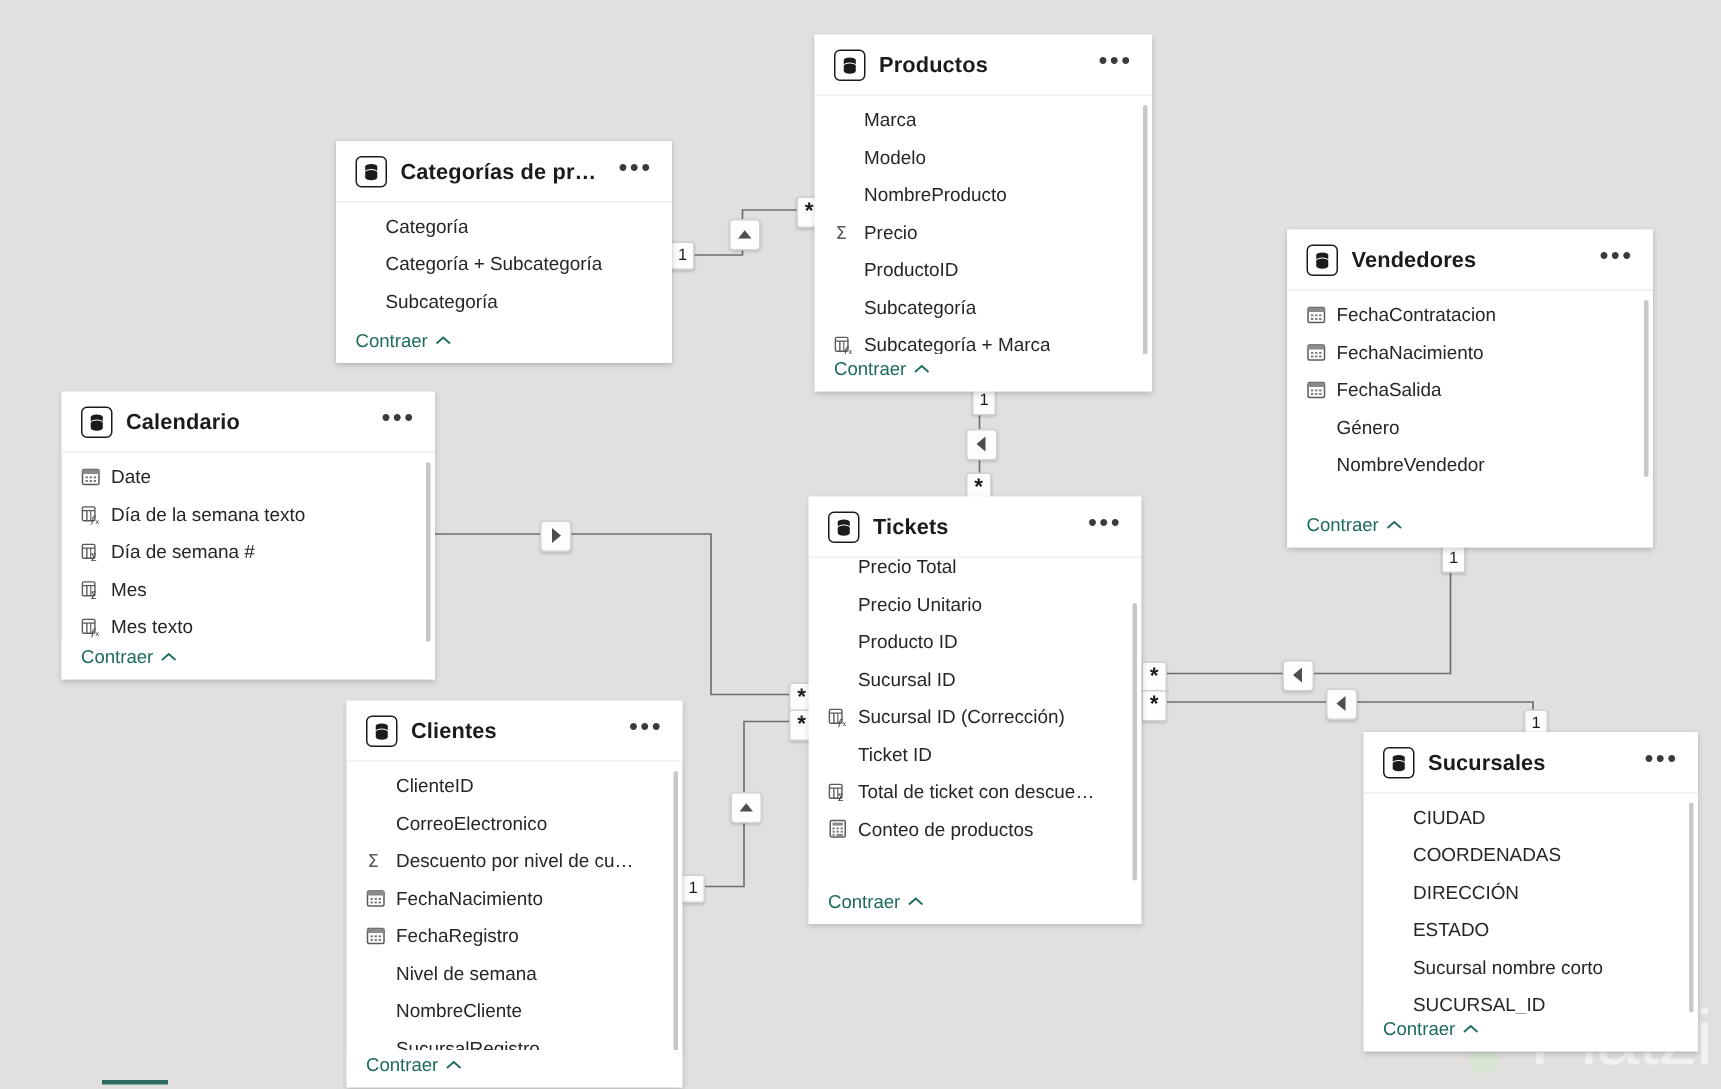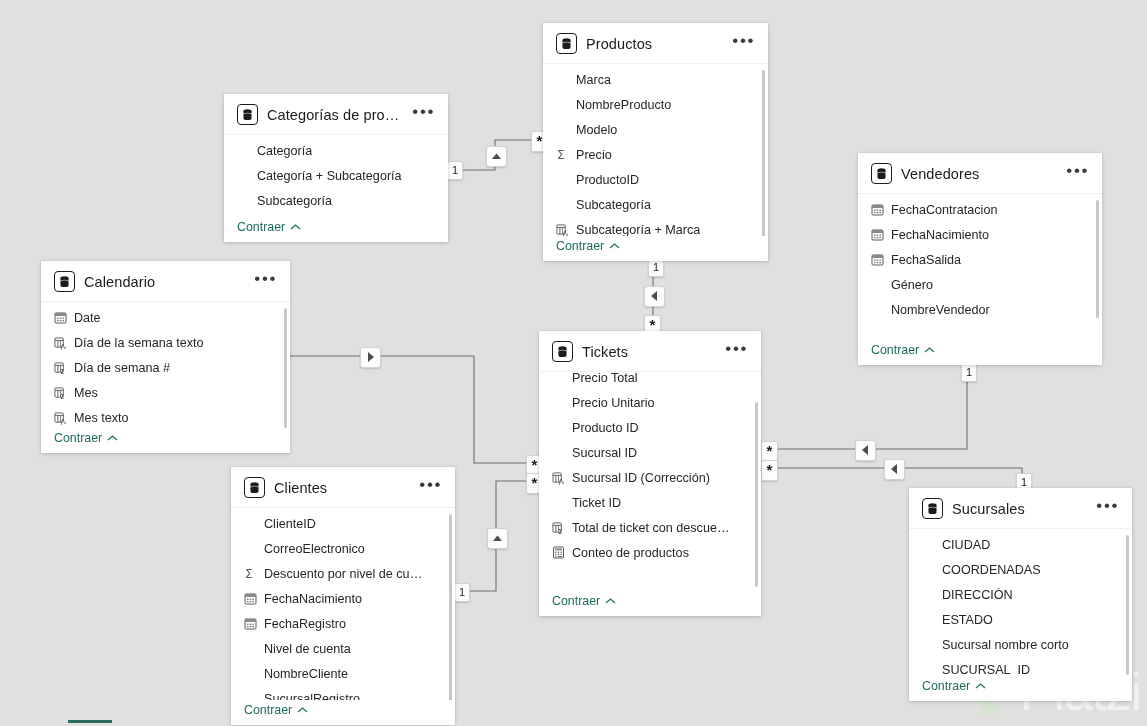--- a/index.html
+++ b/index.html
@@ -49,21 +49,21 @@
   .tbl-head{
     display:flex;align-items:center;gap:9px;
     padding:10px 11px 9px 13px;background:#fff;flex:0 0 auto;
   }
   .tbl-ico{
     width:19px;height:19px;border:1.6px solid #1b1b1b;border-radius:4px;
     display:flex;align-items:center;justify-content:center;flex:0 0 auto;
   }
   .tbl-ico svg{display:block;}
   .tbl-title{
-    font-size:14.5px;font-weight:400;color:#1b1b1b;flex:1 1 auto;
+    font-size:14.5px;font-weight:700;color:#1b1b1b;flex:1 1 auto;
     white-space:nowrap;overflow:hidden;text-overflow:ellipsis;letter-spacing:.1px;
   }
   .ellip{
     color:#3b3b3b;font-size:17px;letter-spacing:1.6px;line-height:8px;
     flex:0 0 auto;padding:0 2px 5px 0;cursor:pointer;user-select:none;
   }
   .tbl-body{
     position:relative;flex:1 1 auto;overflow:hidden;
     border-top:1px solid #f0f0f0;
   }
@@ -208,25 +208,25 @@
           <span class="ellip">•••</span>
         </div>
         <div class="tbl-body">
           <div class="fields">
             <div class="fld">
               <span class="fspace"></span>
               <span class="flbl">Marca</span>
             </div>
             <div class="fld">
               <span class="fspace"></span>
+              <span class="flbl">Modelo</span>
+            </div>
+            <div class="fld">
+              <span class="fspace"></span>
               <span class="flbl">NombreProducto</span>
-            </div>
-            <div class="fld">
-              <span class="fspace"></span>
-              <span class="flbl">Modelo</span>
             </div>
             <div class="fld">
               <span class="fico">
                 <svg width="13" height="13" viewBox="0 0 13 13">
                   <text x="1" y="11" font-family="DejaVu Sans, sans-serif" font-size="12" fill="#5a5a5a">Σ</text>
                 </svg>
               </span>
               <span class="flbl">Precio</span>
             </div>
             <div class="fld">
@@ -601,21 +601,21 @@
                     <rect x="3" y="9" width="1.6" height="1.3"></rect>
                     <rect x="5.7" y="9" width="1.6" height="1.3"></rect>
                     <rect x="8.4" y="9" width="1.6" height="1.3"></rect>
                   </g>
                 </svg>
               </span>
               <span class="flbl">FechaRegistro</span>
             </div>
             <div class="fld">
               <span class="fspace"></span>
-              <span class="flbl">Nivel de cuenta</span>
+              <span class="flbl">Nivel de semana</span>
             </div>
             <div class="fld">
               <span class="fspace"></span>
               <span class="flbl">NombreCliente</span>
             </div>
             <div class="fld">
               <span class="fspace"></span>
               <span class="flbl">SucursalRegistro</span>
             </div>
           </div>

